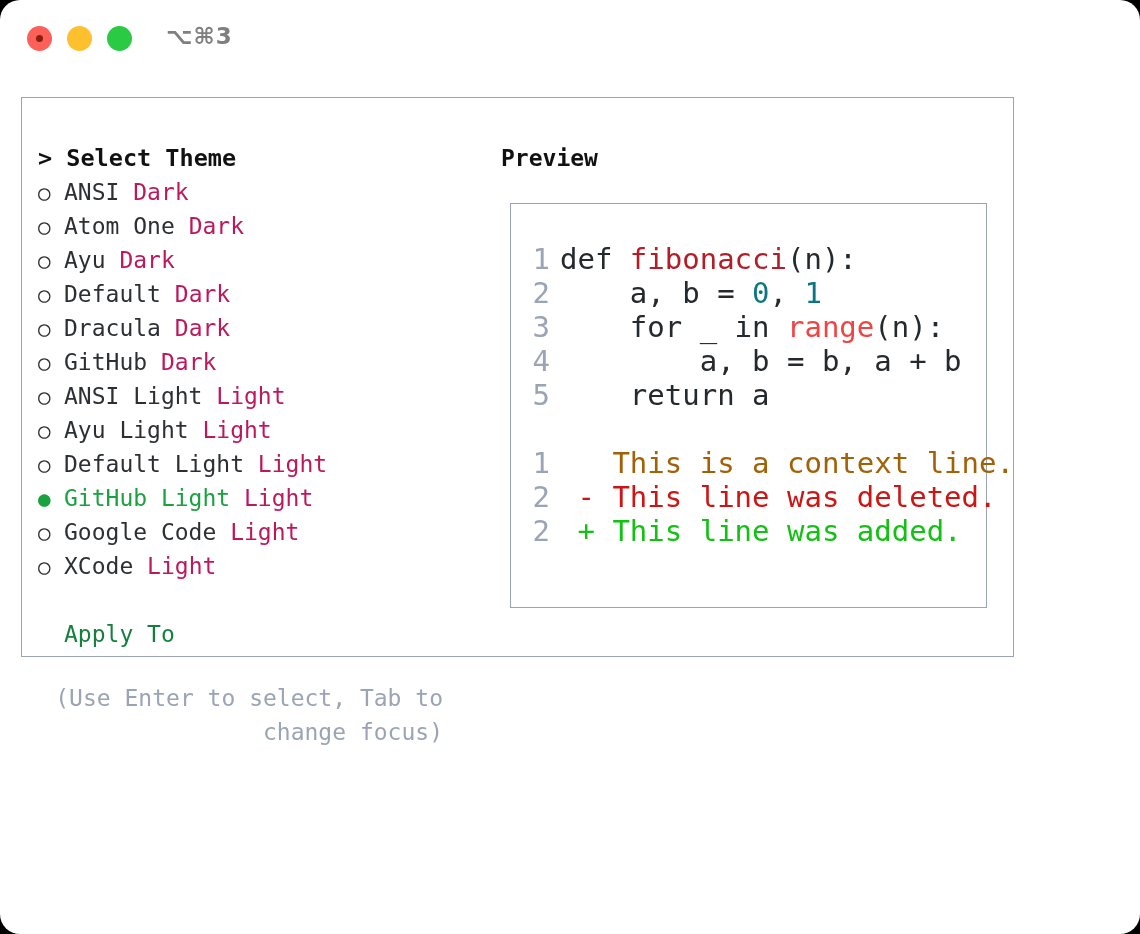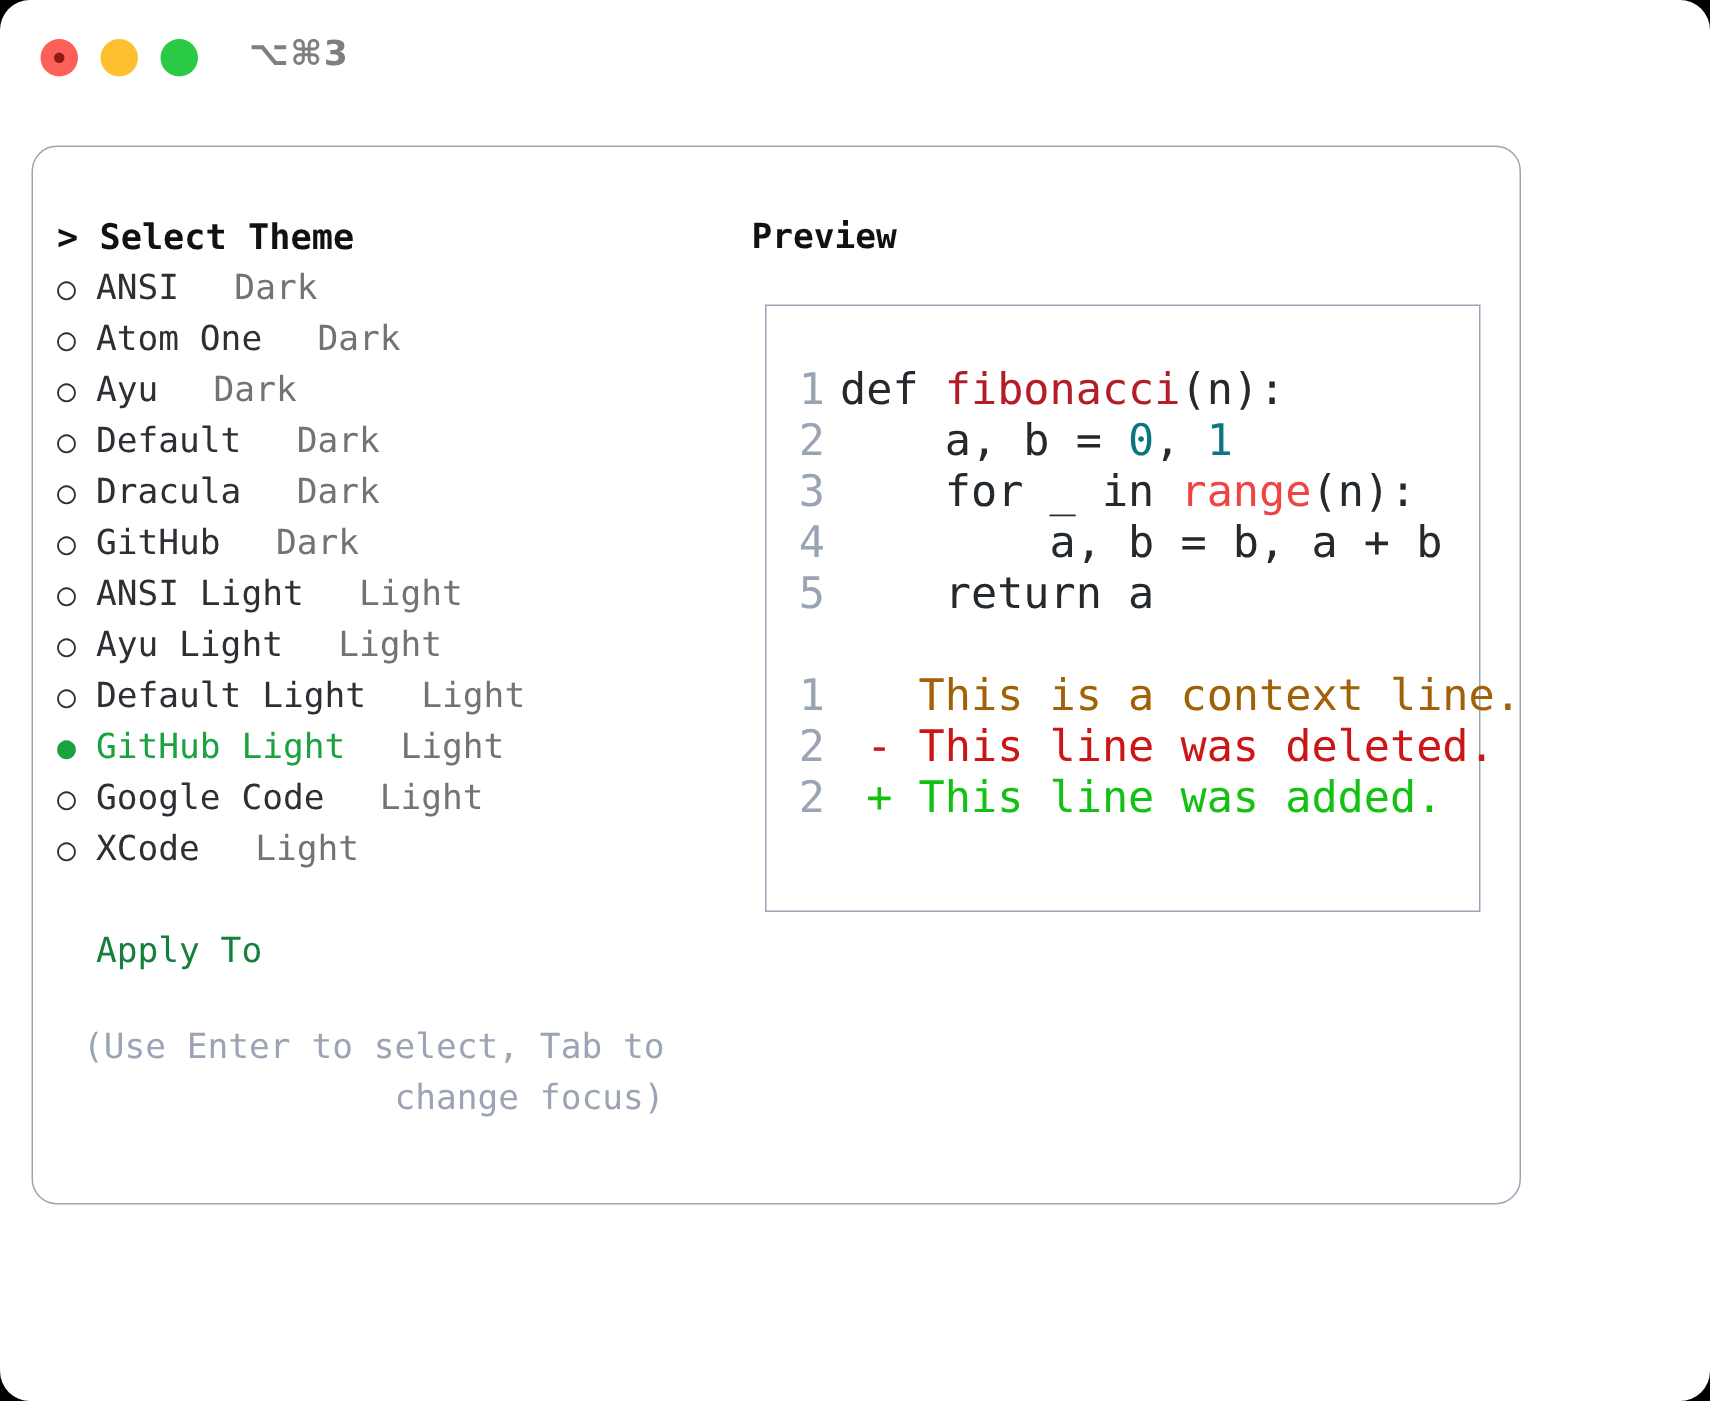--- a/index.html
+++ b/index.html
@@ -59,23 +59,23 @@
     letter-spacing: 1px;
     white-space: pre;
   }
 
   
   #panel {
     position: absolute;
     left: 21px;
     top: 97px;
     width: 993px;
-    height: 706px;
+    height: 560px;
     border: 1.6px solid #9ba4b4;
-    border-radius: 17px;
+    border-radius: 0;
     box-sizing: border-box;
     background: #ffffff;
   }
 
   
   #left-col {
     position: absolute;
     left: 16px;
     top: 43px;
     width: 430px;
@@ -95,22 +95,21 @@
   .bullet {
     display: inline-block;
     width: 26px;
     font-size: 21px;
   }
   .bullet-empty { color: #2c2f33; }
   .bullet-filled { color: #1aa140; }
   .theme-name { color: #2c2f33; }
   .theme-name.selected { color: #1aa140; }
   .theme-kind {
-    color: #737373;
-    margin-left: 23px;
+    color: #be185d;
   }
 
   .section-title {
     height: 34px;
     line-height: 34px;
     font-size: 23px;
     color: #15803d;
     white-space: pre;
     padding-left: 26px;
   }

